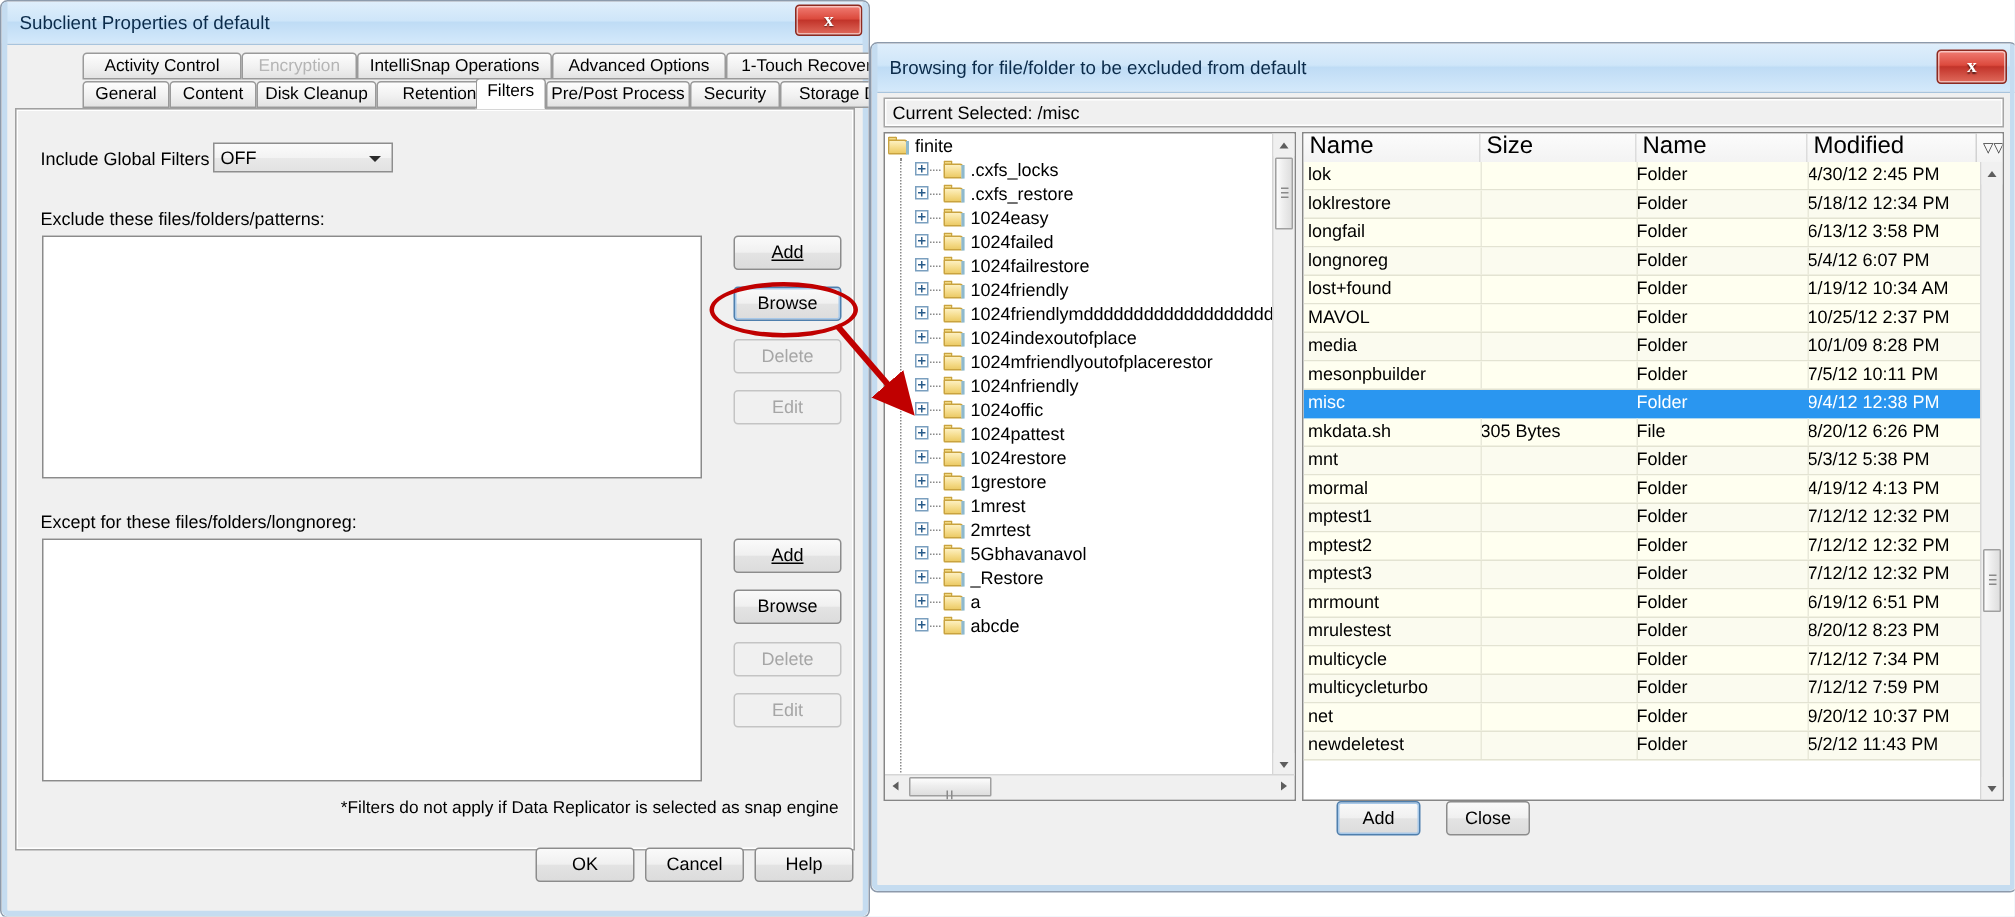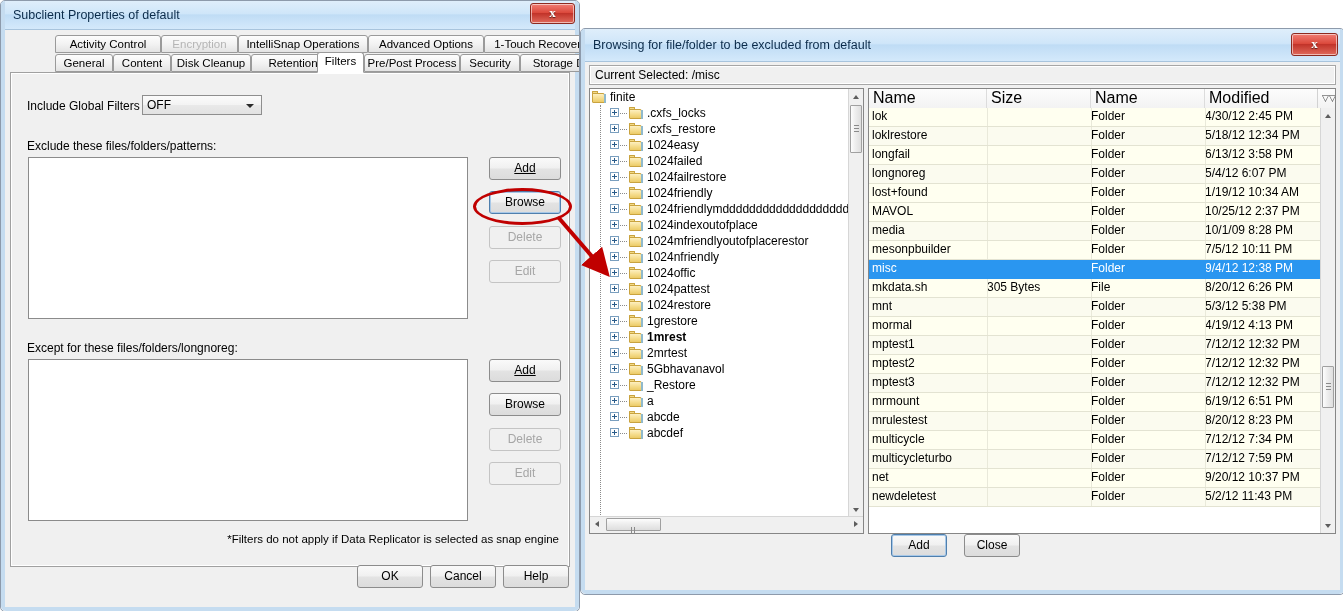--- a/index.html
+++ b/index.html
@@ -659,21 +659,21 @@
               <div class="tlabel" style="left: 57px;">1grestore</div>
             </div>
             <div class="trow">
               <div class="texp" style="left: 20px;"></div>
               <div class="tdots" style="left: 30px; width: 7px;"></div>
               <div class="folder" style="left: 39px;">
                 <div class="ft"></div>
                 <div class="fb"></div>
                 <div class="fs"></div>
               </div>
-              <div class="tlabel" style="left: 57px; font-weight: bold;">1mrest</div>
+              <div class="tlabel" style="left: 57px;">1mrest</div>
             </div>
             <div class="trow">
               <div class="texp" style="left: 20px;"></div>
               <div class="tdots" style="left: 30px; width: 7px;"></div>
               <div class="folder" style="left: 39px;">
                 <div class="ft"></div>
                 <div class="fb"></div>
                 <div class="fs"></div>
               </div>
               <div class="tlabel" style="left: 57px;">2mrtest</div>
@@ -710,30 +710,20 @@
             </div>
             <div class="trow">
               <div class="texp" style="left: 20px;"></div>
               <div class="tdots" style="left: 30px; width: 7px;"></div>
               <div class="folder" style="left: 39px;">
                 <div class="ft"></div>
                 <div class="fb"></div>
                 <div class="fs"></div>
               </div>
               <div class="tlabel" style="left: 57px;">abcde</div>
-            </div>
-            <div class="trow">
-              <div class="texp" style="left: 20px;"></div>
-              <div class="tdots" style="left: 30px; width: 7px;"></div>
-              <div class="folder" style="left: 39px;">
-                <div class="ft"></div>
-                <div class="fb"></div>
-                <div class="fs"></div>
-              </div>
-              <div class="tlabel" style="left: 57px;">abcdef</div>
             </div>
             <div class="tvline" style="top: 16px; bottom: 0px;"></div>
           </div>
 
         <div class="vscroll">
           <div class="sb-arrow up" style="top:0;">
               <div class="gl"></div>
             </div>
           <div class="sb-thumb" style="top:16px; height:48px;">
             <div class="grip">

